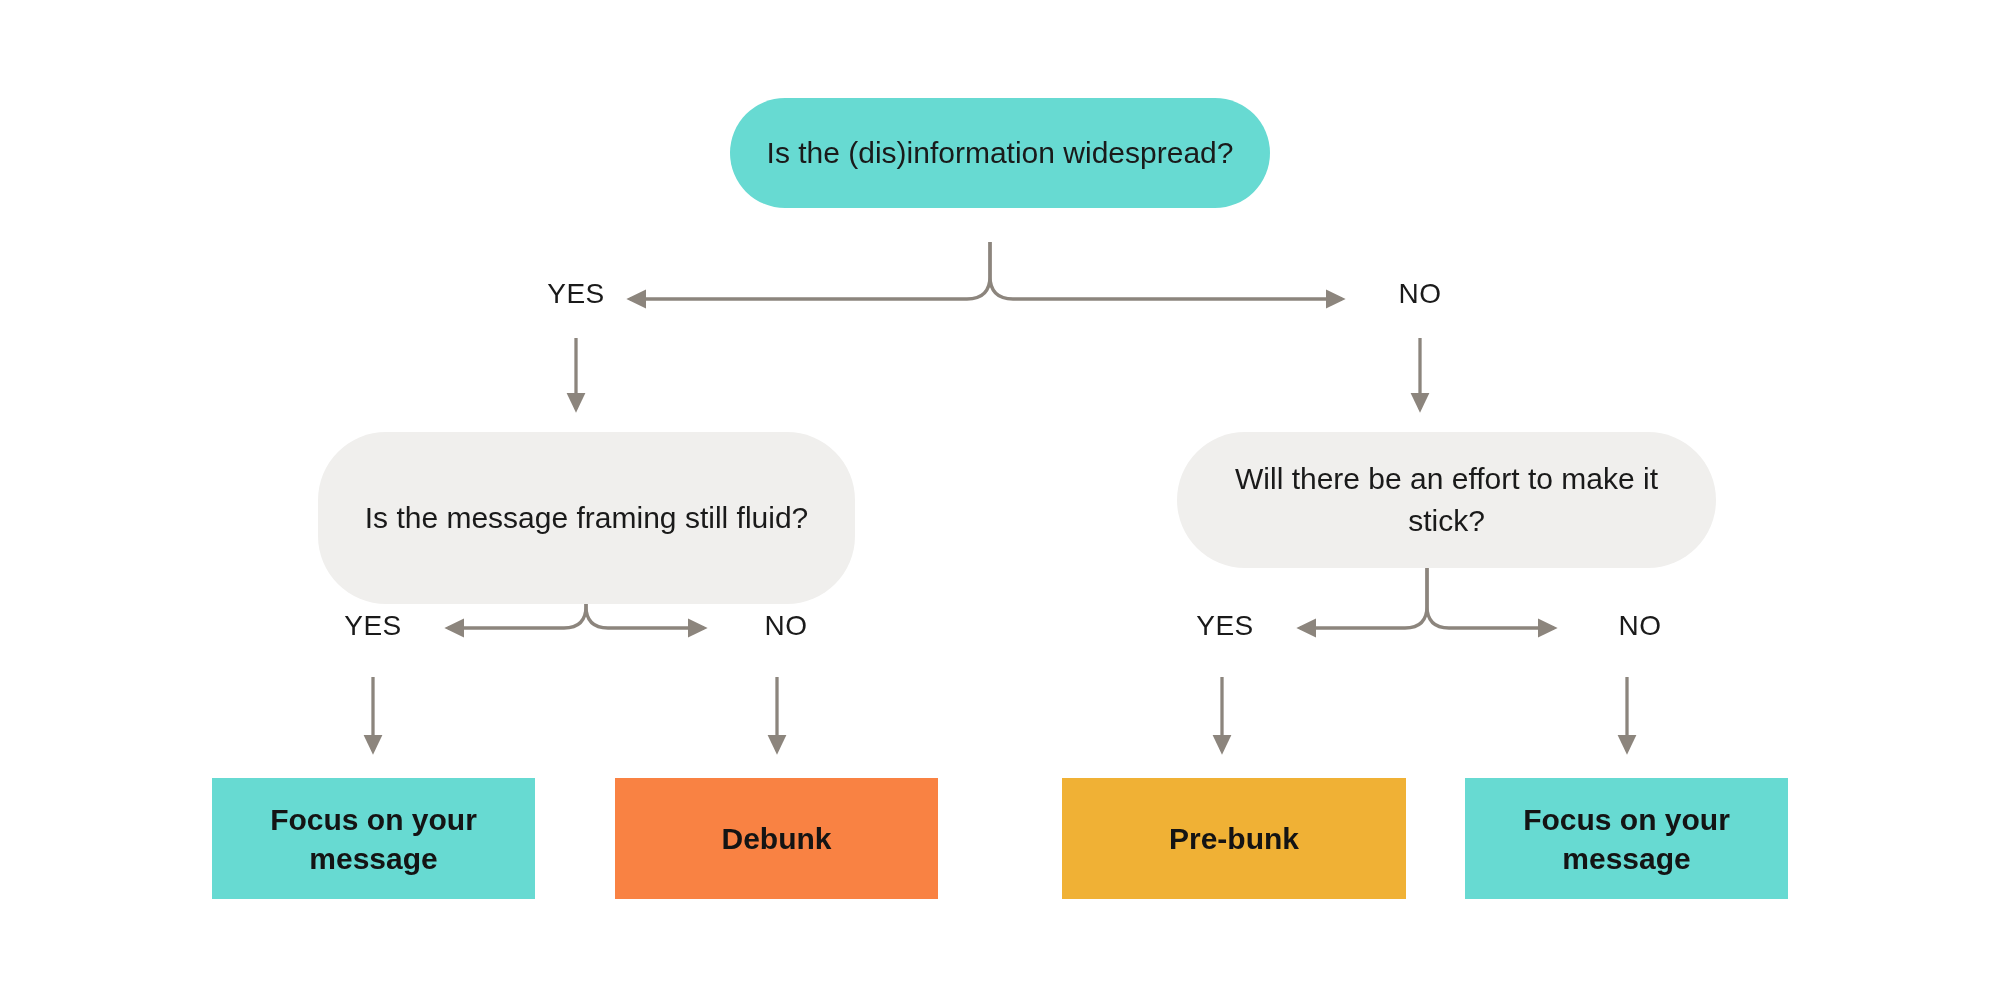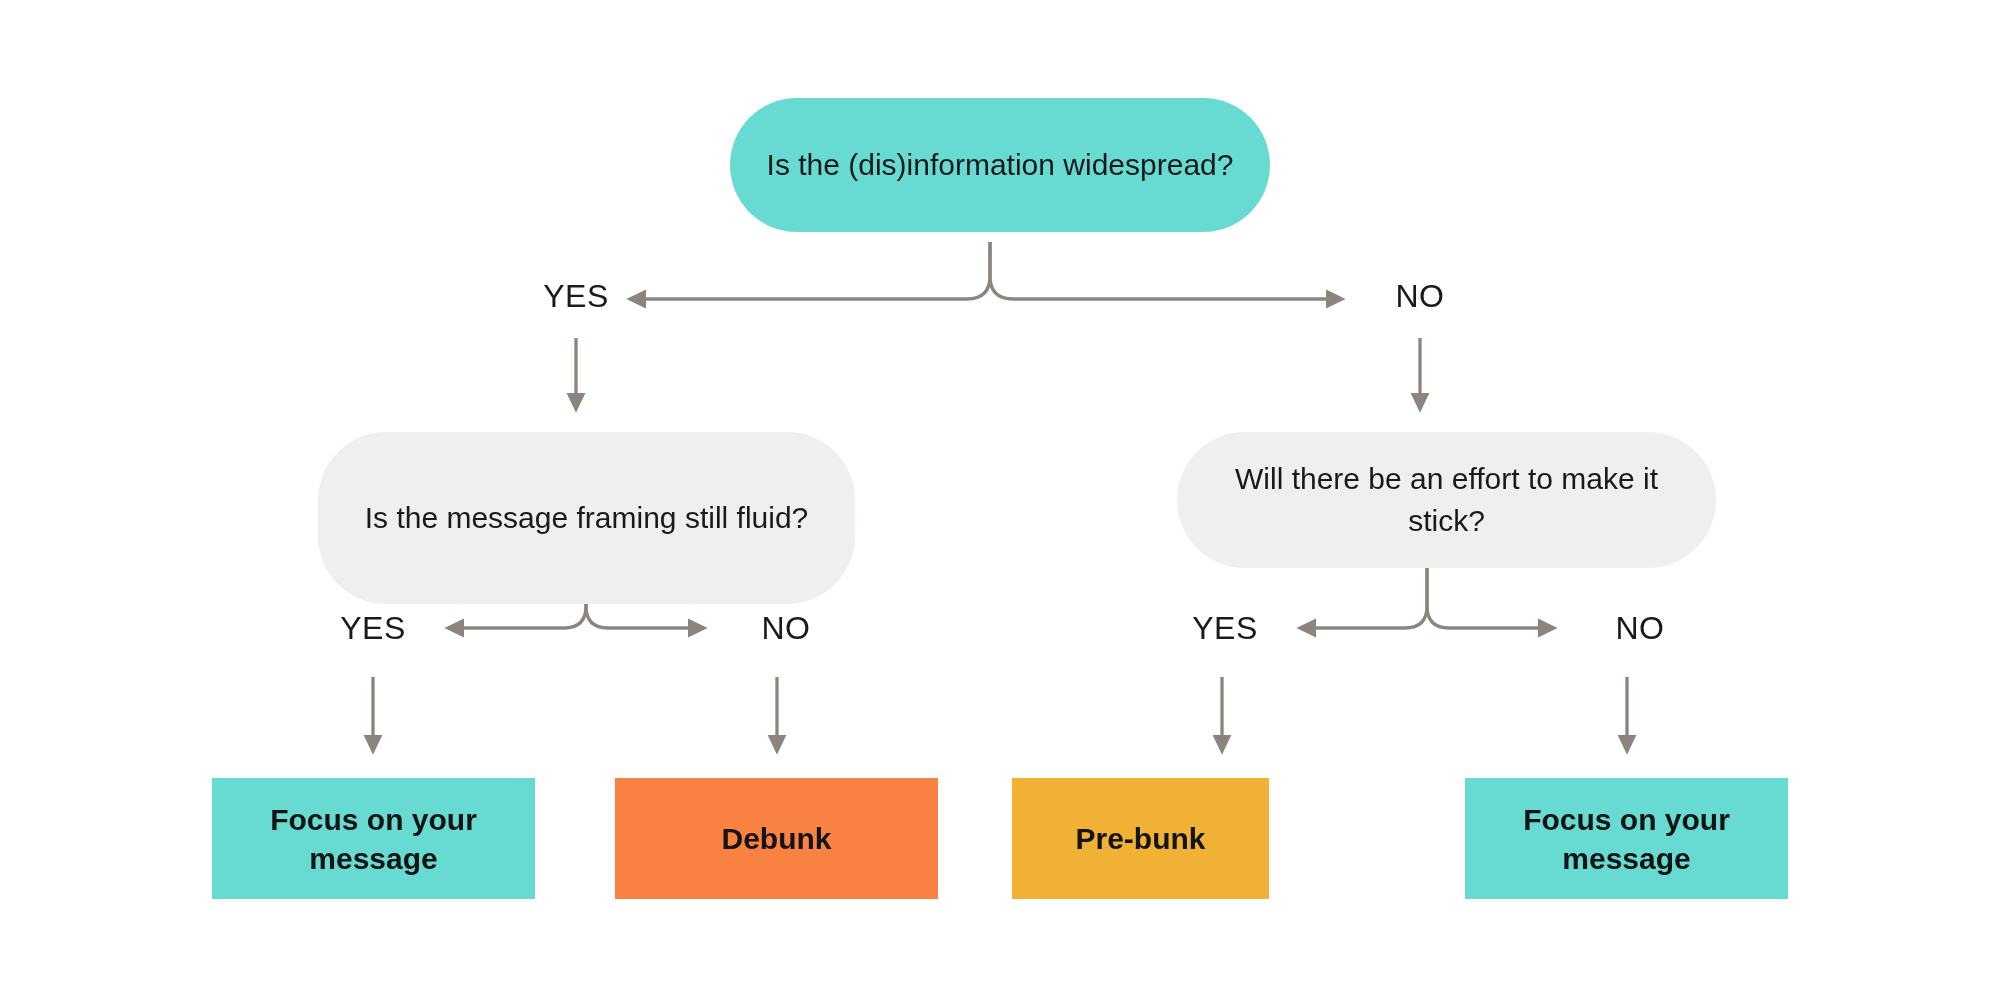--- a/index.html
+++ b/index.html
@@ -24,59 +24,59 @@
     justify-content: center;
     text-align: center;
     color: #1a1a1a;
     font-size: 30px;
     line-height: 1.4;
     box-sizing: border-box;
     padding: 0 30px;
   }
   .pill-root {
     left: 730px; top: 98px;
-    width: 540px; height: 134px;
+    width: 540px; height: 110px;
     border-radius: 73px;
   }
   .pill-q-left {
     left: 318px; top: 432px;
     width: 537px; height: 172px;
     border-radius: 68px;
   }
   .pill-q-right {
     left: 1177px; top: 432px;
     width: 539px; height: 136px;
     border-radius: 68px;
   }
   .edge-label {
     position: absolute;
     width: 140px;
     text-align: center;
-    font-size: 32px;
+    font-size: 28px;
     color: #1a1a1a;
     letter-spacing: 0.5px;
   }
   .outcome {
     position: absolute;
     top: 778px;
     height: 121px;
     display: flex;
     align-items: center;
     justify-content: center;
     text-align: center;
     font-weight: bold;
     font-size: 30px;
     line-height: 1.3;
     color: #141414;
     box-sizing: border-box;
     padding: 0 22px;
   }
   .outcome-1 { left: 212px;  width: 323px; }
   .outcome-2 { left: 615px;  width: 323px; align-items: center; }
-  .outcome-3 { left: 1012px; width: 257px; justify-content: center; }
+  .outcome-3 { left: 1062px; width: 344px; justify-content: center; }
   .outcome-4 { left: 1465px; width: 323px; }
 </style>
 </head>
 <body>
 
 <div class="canvas">
 
   <svg class="flow-svg" viewBox="0 0 2000 1000" xmlns="http://www.w3.org/2000/svg" style="color: rgb(140, 133, 125);">
     <defs>
       <marker id="arrow" viewBox="0 0 10 10" refX="7.5" refY="5" markerWidth="6.5" markerHeight="6.5" orient="auto-start-reverse">

